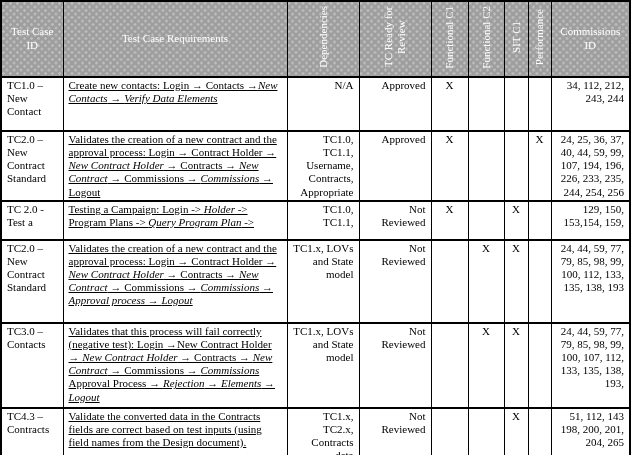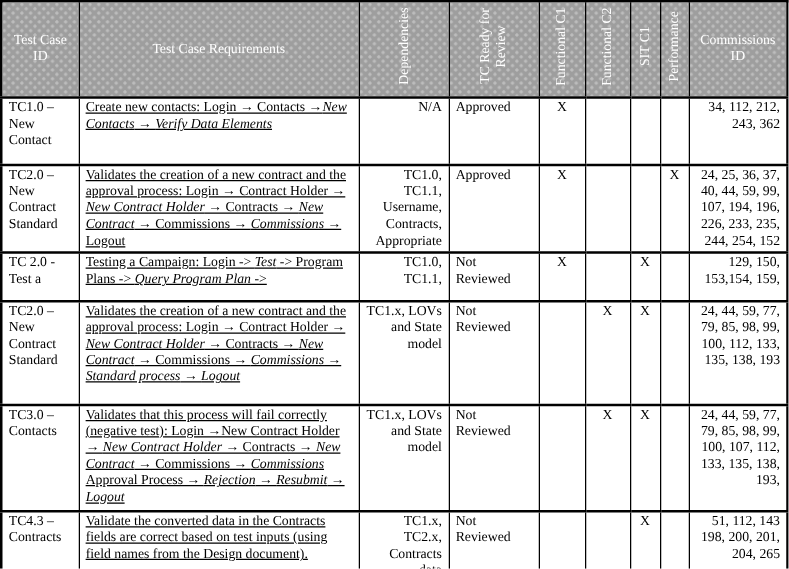--- a/index.html
+++ b/index.html
@@ -61,21 +61,21 @@
   
   .tc-matrix tbody td {
     vertical-align: top;
     padding: 1px 5px;
     line-height: 1.2;
     border-bottom: 2px solid var(--border);
   }
   .c-id   { text-align: left; }
   .c-desc { text-align: left; padding-left: 4px; text-decoration: underline; }
   .c-dep  { text-align: right; margin-top: 17px; }
-  .c-ready{ text-align: left; }
+  .c-ready{ text-align: right; }
   .c-mark { text-align: center; }
   .c-req  { text-align: right; }
   
   .tc-matrix tbody tr:nth-child(1) { height: 54px; }
   .tc-matrix tbody tr:nth-child(2) { height: 67px; }
   .tc-matrix tbody tr:nth-child(3) { height: 39px; }
   .tc-matrix tbody tr:nth-child(4) { height: 83px; }
   .tc-matrix tbody tr:nth-child(5) { height: 85px; }
   .tc-matrix tbody tr:nth-child(6) { height: 50px; }
 </style>
@@ -111,58 +111,58 @@
     <tbody>
         <tr>
           <td class="c-id">TC1.0 – New Contact</td>
           <td class="c-desc">Create new contacts: Login → Contacts →<i>New Contacts</i> → <i>Verify Data Elements</i></td>
           <td class="c-dep">N/A</td>
           <td class="c-ready">Approved</td>
           <td class="c-mark">X</td>
           <td class="c-mark"></td>
           <td class="c-mark"></td>
           <td class="c-mark"></td>
-          <td class="c-req">34, 112, 212, 243, 362</td>
+          <td class="c-req">34, 112, 212, 243, 244</td>
         </tr>
         <tr>
           <td class="c-id">TC2.0 – New Contract Standard</td>
           <td class="c-desc">Validates the creation of a new contract and the approval process: Login → Contract Holder → <i>New Contract Holder</i> → Contracts → <i>New Contract</i> → Commissions → <i>Commissions</i> → Logout</td>
           <td class="c-dep">TC1.0, TC1.1, Username, Contracts, Appropriate</td>
           <td class="c-ready">Approved</td>
           <td class="c-mark">X</td>
           <td class="c-mark"></td>
           <td class="c-mark"></td>
           <td class="c-mark">X</td>
-          <td class="c-req">24, 25, 36, 37, 40, 44, 59, 99, 107, 194, 196, 226, 233, 235, 244, 254, 152</td>
+          <td class="c-req">24, 25, 36, 37, 40, 44, 59, 99, 107, 194, 196, 226, 233, 235, 244, 254, 256</td>
         </tr>
         <tr>
           <td class="c-id">TC 2.0 - Test a</td>
-          <td class="c-desc">Testing a Campaign: Login -&gt; <i>Test</i> -&gt; Program Plans -&gt; <i>Query Program Plan</i> -&gt;</td>
+          <td class="c-desc">Testing a Campaign: Login -&gt; <i>Holder</i> -&gt; Program Plans -&gt; <i>Query Program Plan</i> -&gt;</td>
           <td class="c-dep">TC1.0, TC1.1,</td>
           <td class="c-ready">Not Reviewed</td>
           <td class="c-mark">X</td>
           <td class="c-mark"></td>
           <td class="c-mark">X</td>
           <td class="c-mark"></td>
           <td class="c-req">129, 150, 153,154, 159,</td>
         </tr>
         <tr>
           <td class="c-id">TC2.0 – New Contract Standard</td>
-          <td class="c-desc">Validates the creation of a new contract and the approval process: Login → Contract Holder → <i>New Contract Holder</i> → Contracts → <i>New Contract</i> → Commissions → <i>Commissions</i> → <i>Standard process</i> → <i>Logout</i></td>
+          <td class="c-desc">Validates the creation of a new contract and the approval process: Login → Contract Holder → <i>New Contract Holder</i> → Contracts → <i>New Contract</i> → Commissions → <i>Commissions</i> → <i>Approval process</i> → <i>Logout</i></td>
           <td class="c-dep">TC1.x, LOVs and State model</td>
           <td class="c-ready">Not Reviewed</td>
           <td class="c-mark"></td>
           <td class="c-mark">X</td>
           <td class="c-mark">X</td>
           <td class="c-mark"></td>
           <td class="c-req">24, 44, 59, 77, 79, 85, 98, 99, 100, 112, 133, 135, 138, 193</td>
         </tr>
         <tr>
           <td class="c-id">TC3.0 – Contacts</td>
-          <td class="c-desc">Validates that this process will fail correctly (negative test): Login →New Contract Holder → <i>New Contract Holder</i> → Contracts → <i>New Contract</i> → Commissions → <i>Commissions</i> Approval Process → <i>Rejection</i> → <i>Resubmit</i> → <i>Logout</i></td>
+          <td class="c-desc">Validates that this process will fail correctly (negative test): Login →New Contract Holder → <i>New Contract Holder</i> → Contracts → <i>New Contract</i> → Commissions → <i>Commissions</i> Approval Process → <i>Rejection</i> → <i>Elements</i> → <i>Logout</i></td>
           <td class="c-dep">TC1.x, LOVs and State model</td>
           <td class="c-ready">Not Reviewed</td>
           <td class="c-mark"></td>
           <td class="c-mark">X</td>
           <td class="c-mark">X</td>
           <td class="c-mark"></td>
           <td class="c-req">24, 44, 59, 77, 79, 85, 98, 99, 100, 107, 112, 133, 135, 138, 193,</td>
         </tr>
         <tr>
           <td class="c-id">TC4.3 – Contracts</td>

